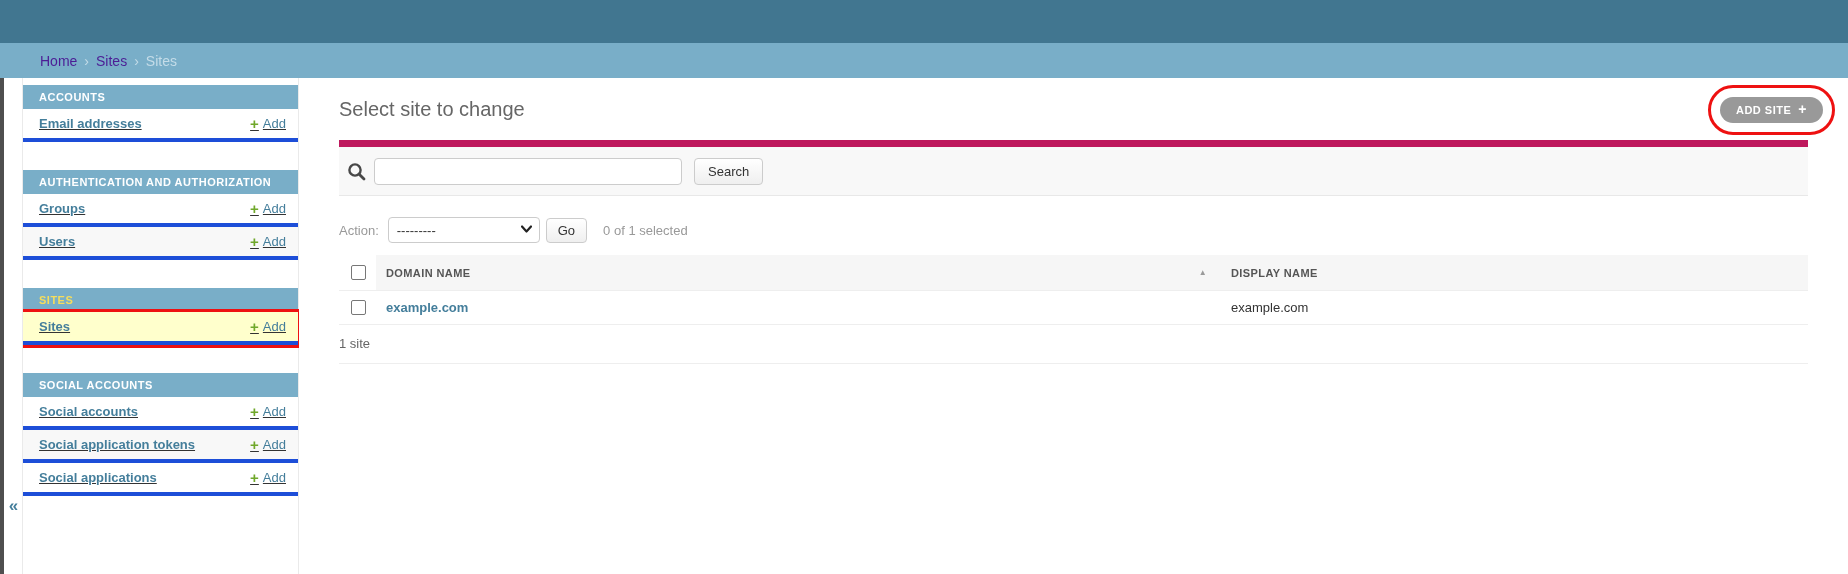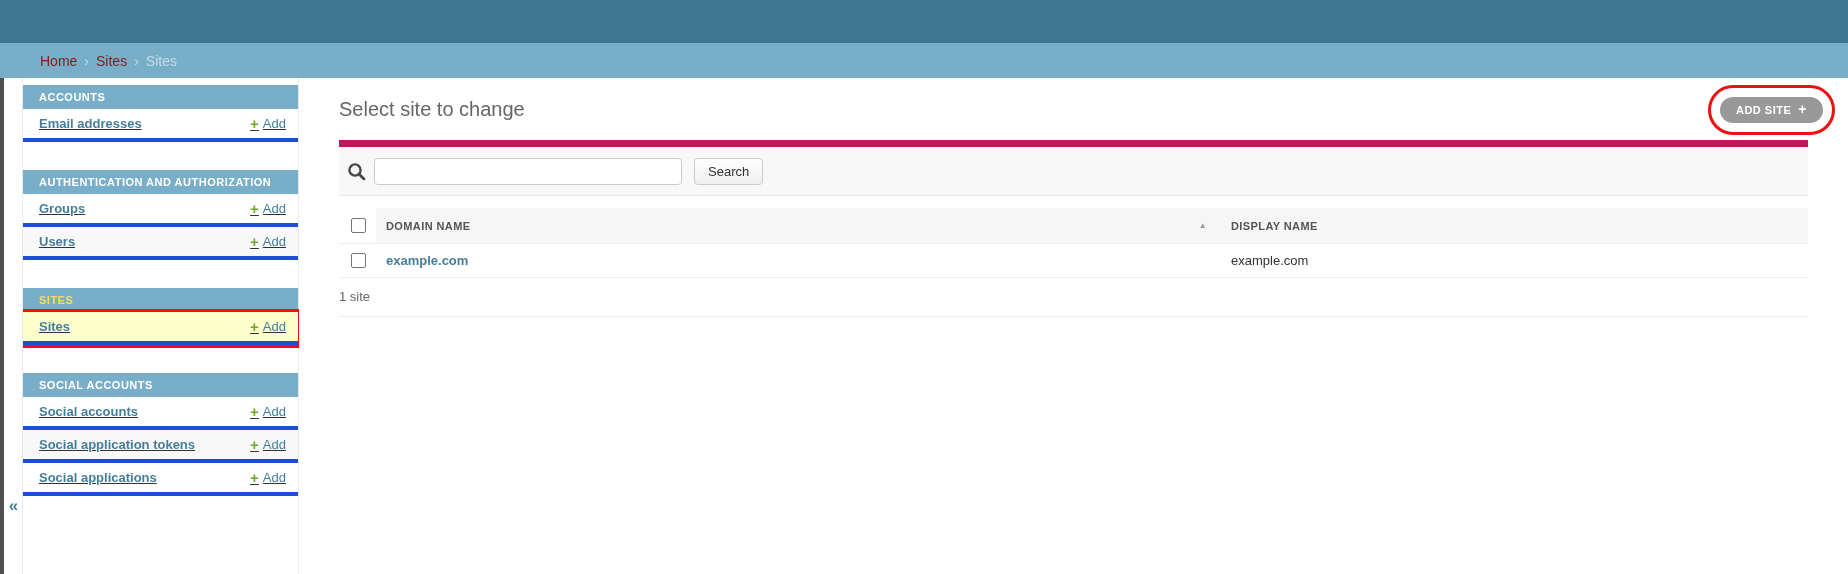--- a/index.html
+++ b/index.html
@@ -12,21 +12,21 @@
   #site-name { color:#f5dd5d; font-size:24px; font-weight:400; letter-spacing:0.3px; cursor:pointer; }
   #user-tools { color:#fff; font-size:12px; letter-spacing:0.4px; }
   #user-tools .bold { font-weight:bold; }
   #user-tools a { color:#fff; text-decoration:underline; text-underline-offset:3px;
     text-decoration-color:rgba(255,255,255,.6); cursor:pointer; }
   #user-tools .sep { margin:0 3px; }
 
   
   #breadcrumbs { height:35px; background:#79aec8; display:flex; align-items:center;
     padding:0 40px; font-size:14px; color:#c4dce8; }
-  #breadcrumbs a { color:#7f1d1d; text-decoration:none; cursor:pointer; }
+  #breadcrumbs a { color:#4c1d95; text-decoration:none; cursor:pointer; }
   #breadcrumbs .crumb-sep { margin:0 7px; color:#c4dce8; }
 
   
   #frame { display:flex; height:496px; position:relative; }
   #left-dark-bar { width:4px; background:#4f4f4f; }
   #nav-toggle-col { width:19px; border-right:1px solid #eaeaea; position:relative; background:#fff; }
   #toggle-nav { position:absolute; top:418px; left:0; width:19px; text-align:center;
     color:#447e9b; font-size:17px; font-weight:bold; background:none; border:none; cursor:pointer;
     font-family:"Liberation Sans", sans-serif; }
 
@@ -198,20 +198,35 @@
       <span class="search-icon">
         <svg width="19" height="19" viewBox="0 0 19 19">
             <circle cx="8" cy="8" r="5.6" fill="none" stroke="#484848" stroke-width="2.4"></circle>
             <line x1="12.2" y1="12.2" x2="17" y2="17" stroke="#484848" stroke-width="2.8" stroke-linecap="round"></line>
           </svg>
       </span>
       <input id="searchbar" type="text" value="" style="">
       <button id="search-btn" class="btn">Search</button>
     </div>
 
+    <div id="actions-bar">
+      <span class="action-label">Action:</span>
+      <span class="select-wrap">
+        <select id="action-select">
+          <option>---------</option>
+        </select>
+        <span class="select-chevron">
+          <svg width="11" height="8" viewBox="0 0 11 8">
+              <polyline points="1,1.5 5.5,6.5 10,1.5" fill="none" stroke="#222" stroke-width="2.2" stroke-linecap="round" stroke-linejoin="round"></polyline>
+            </svg>
+        </span>
+      </span>
+      <button id="go-btn" class="btn">Go</button>
+      <span id="action-counter">0 of 1 selected</span>
+    </div>
 
     <table id="result-table">
       <thead>
         <tr>
           <th class="check-col">
             <input type="checkbox" style="">
           </th>
           <th class="domain-col">
             <span>DOMAIN NAME</span>
             <span class="sort-icon">▲</span>

